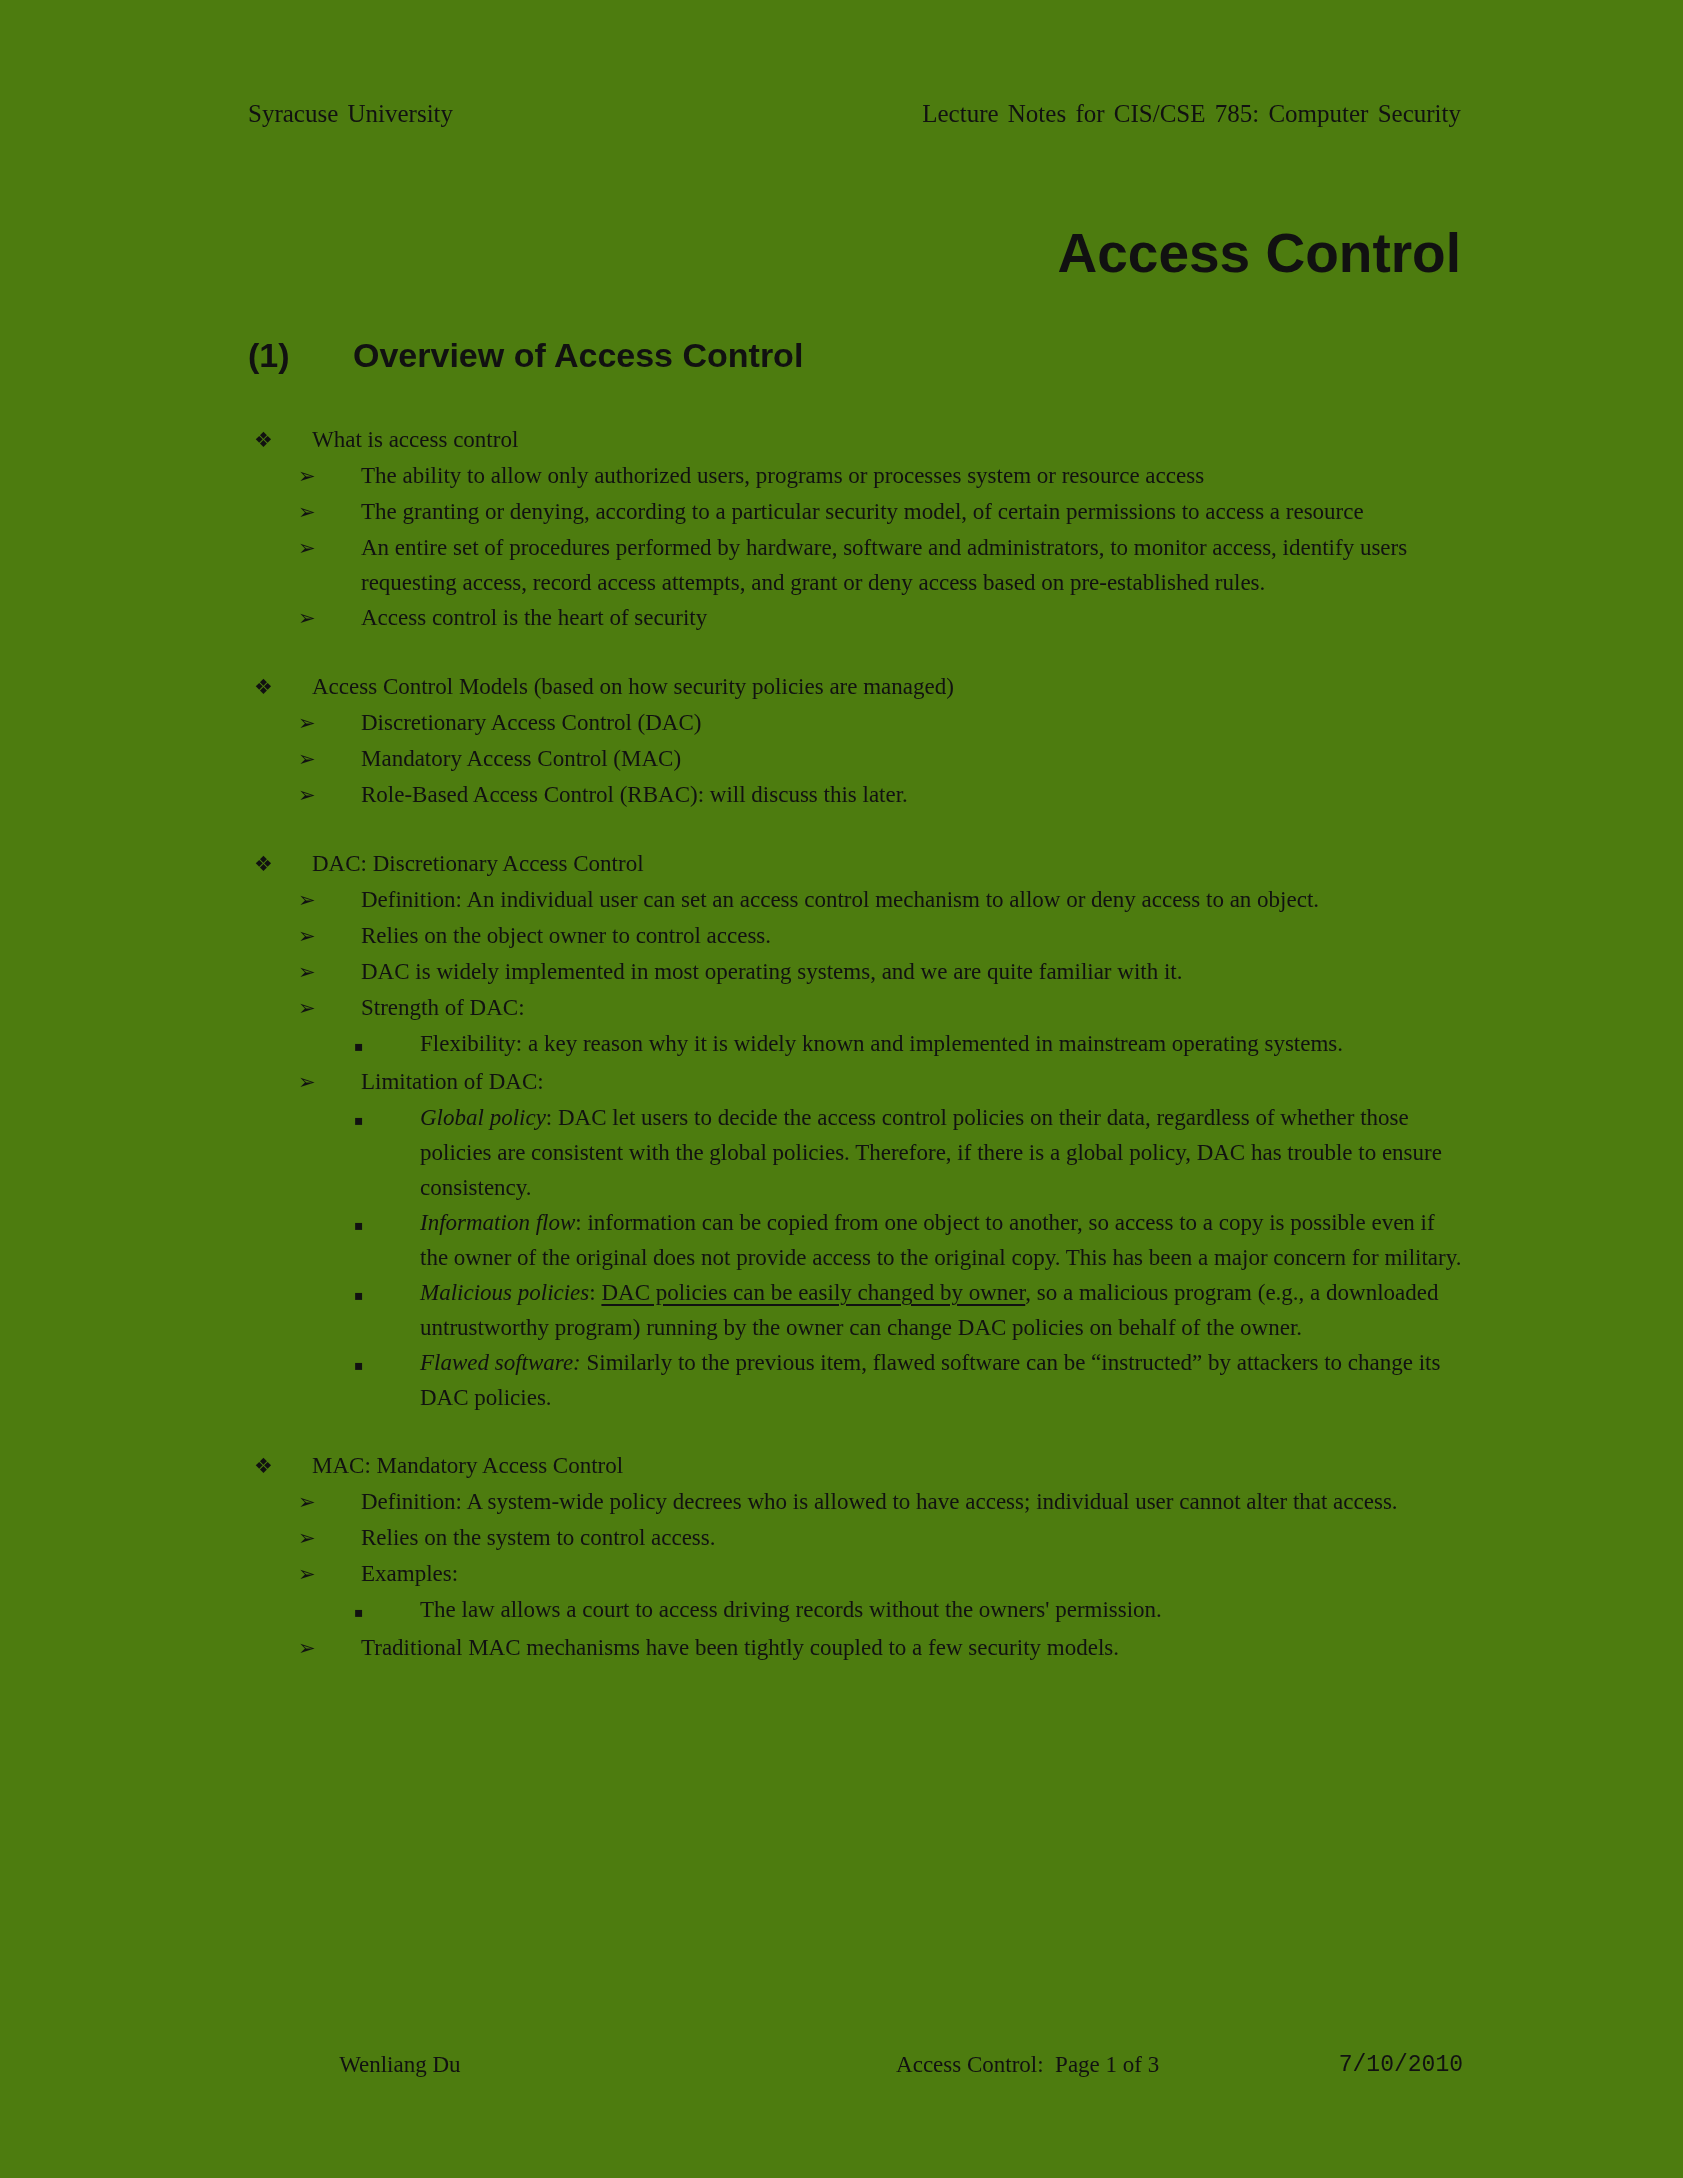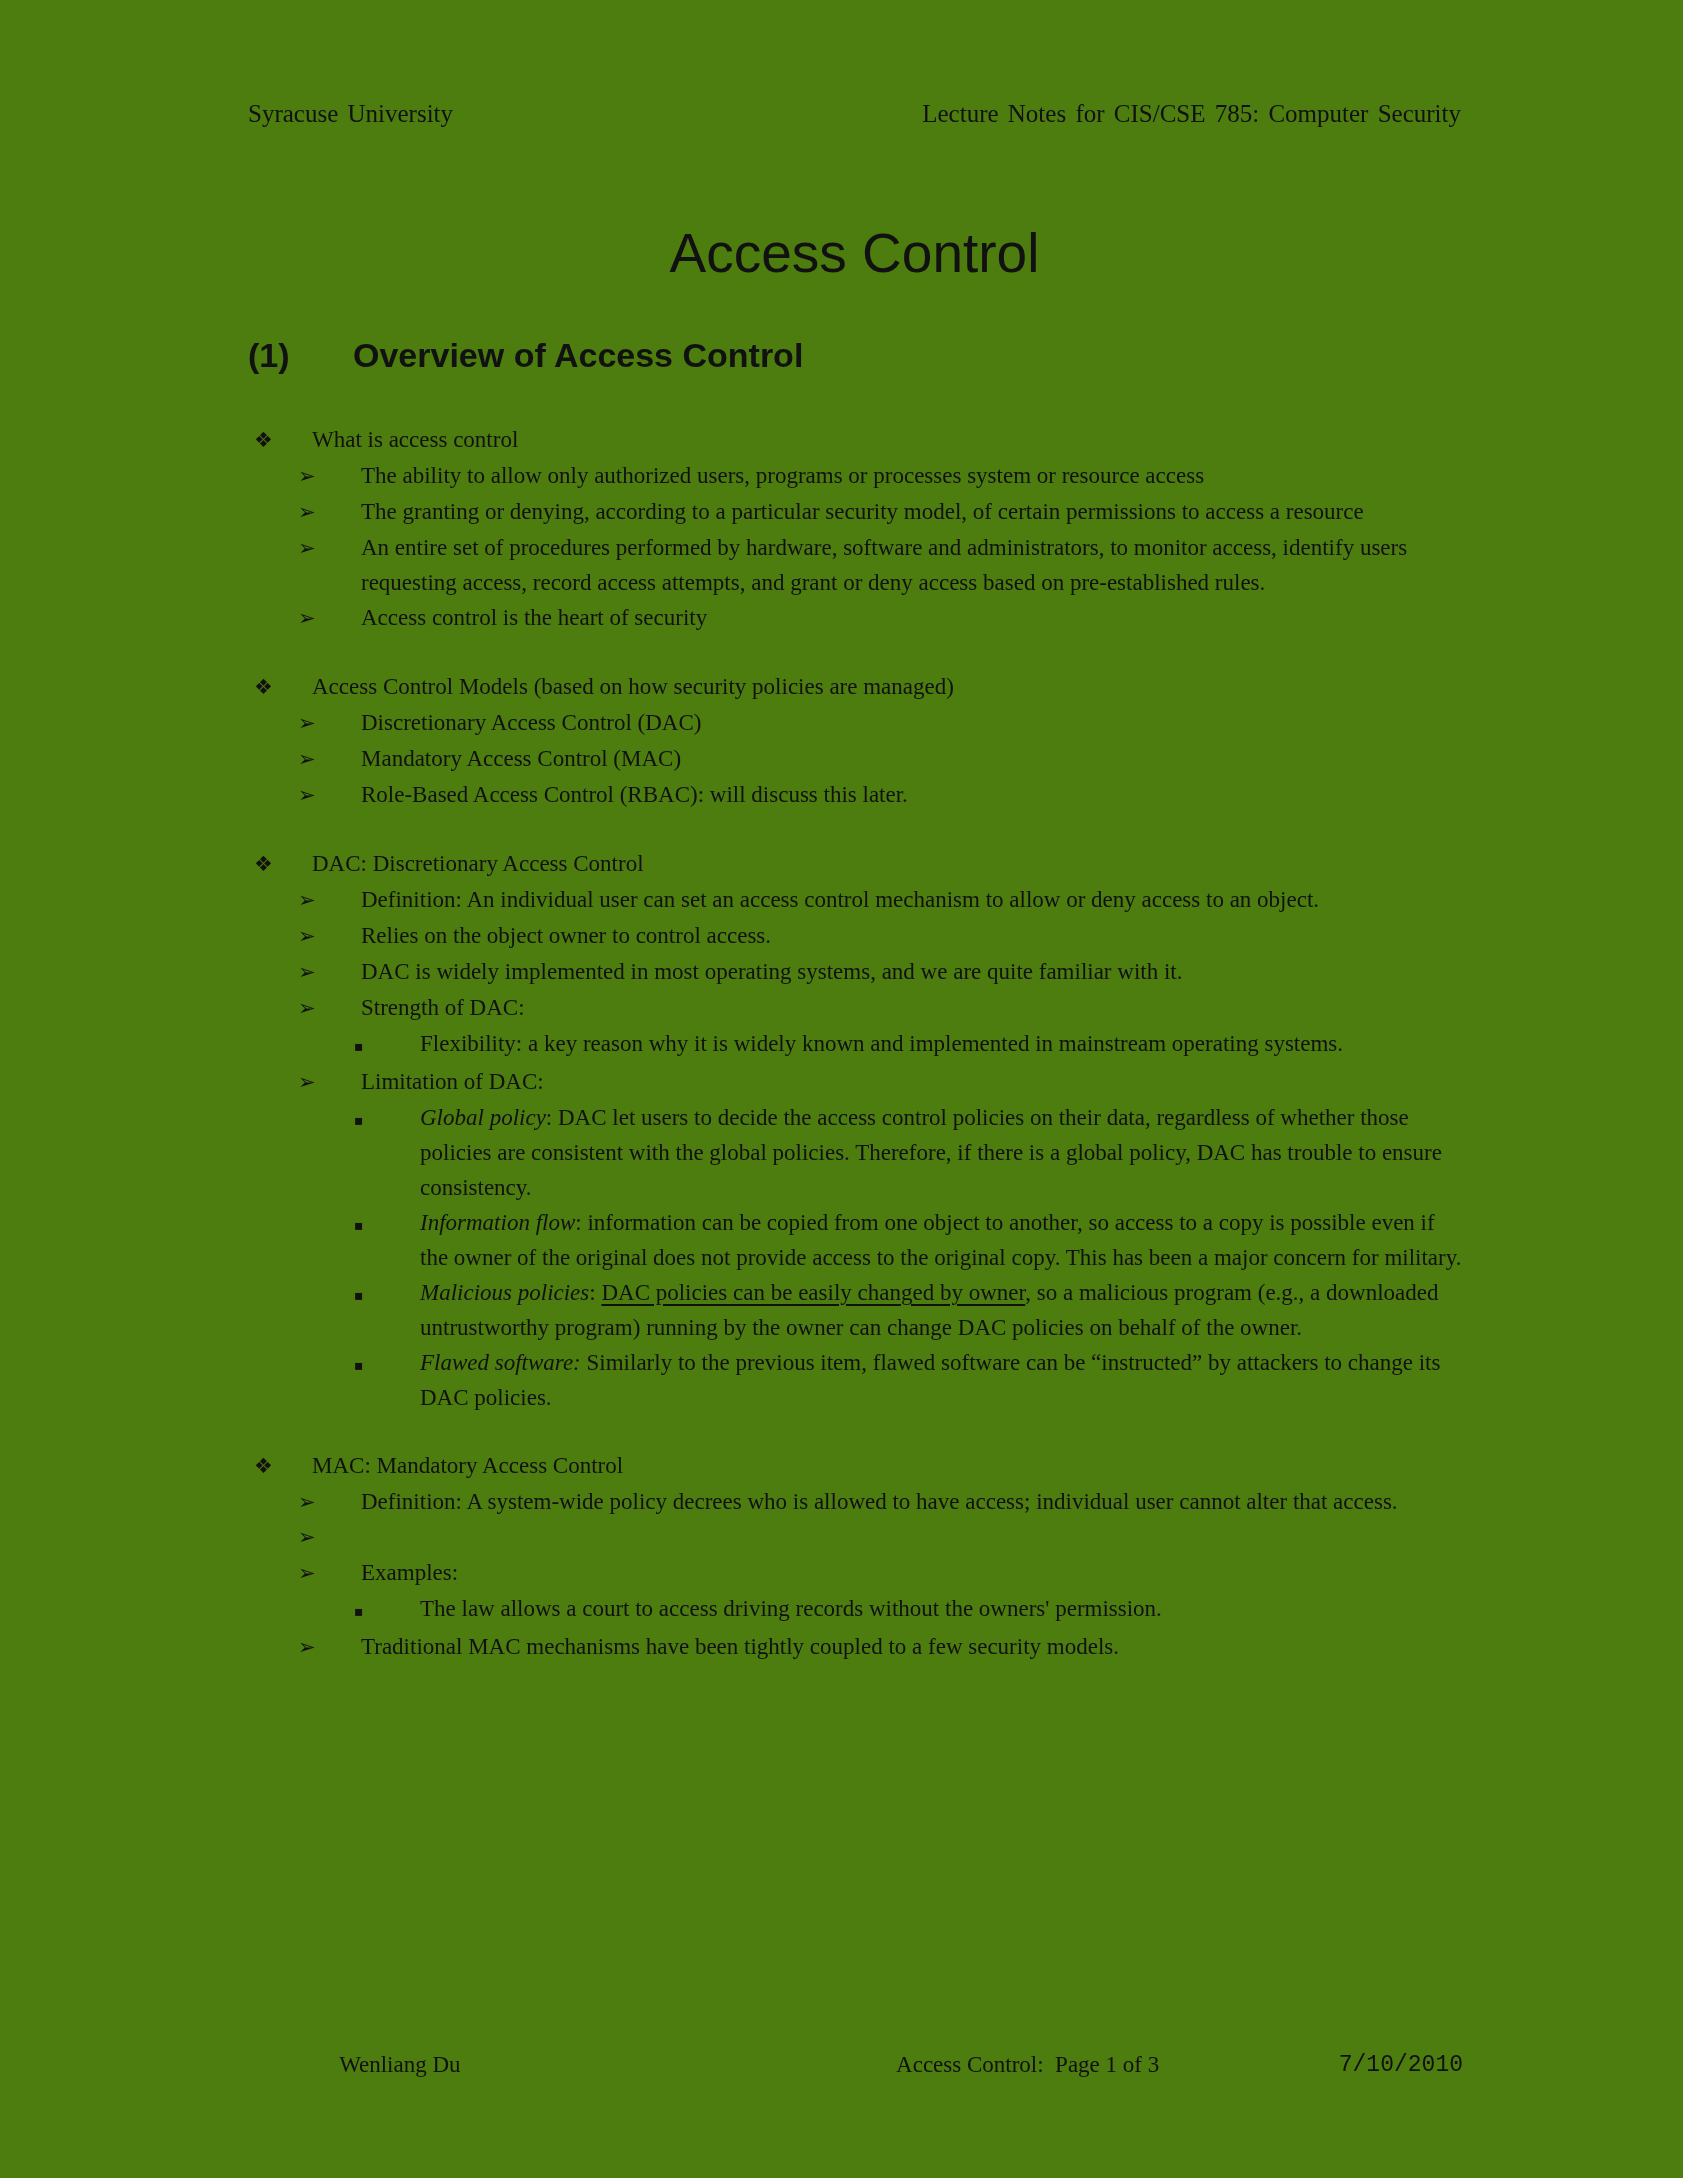--- a/index.html
+++ b/index.html
@@ -14,23 +14,23 @@
   }
   
   .runhead {
     position: absolute; top: 99px; left: 248px; right: 230px;
     display: flex; justify-content: space-between;
     font-size: 25px; line-height: 30px; word-spacing: 3px;
   }
   
   .doc-title {
     position: absolute; top: 222px; left: 248px; right: 230px;
-    text-align: center;
+    text-align: right;
     font-family: "Liberation Sans", "DejaVu Sans", sans-serif;
-    font-weight: normal; font-size: 55px; line-height: 63px;
+    font-weight: bold; font-size: 55px; line-height: 63px;
     letter-spacing: 0px;
   }
   
   .sec-heading {
     position: absolute; top: 335px; left: 248px; right: 230px;
     display: flex; align-items: baseline;
     font-family: "Liberation Sans", "DejaVu Sans", sans-serif;
     font-weight: bold; font-size: 34px; line-height: 40px;
   }
   .sec-heading .num { width: 105px; flex: 0 0 105px; }
@@ -171,20 +171,21 @@
         <div class="row lvl1">
           <span class="marker">❖</span>
           <span class="text"><span>MAC: Mandatory Access Control</span></span>
         </div>
         <div class="row lvl2">
           <span class="marker">➢</span>
           <span class="text"><span>Definition: A system-wide policy decrees who is allowed to have access; individual user cannot alter that access.</span></span>
         </div>
         <div class="row lvl2">
           <span class="marker">➢</span>
+          <span class="text"><span>Relies on the system to control access.</span></span>
         </div>
         <div class="row lvl2">
           <span class="marker">➢</span>
           <span class="text"><span>Examples:</span></span>
         </div>
         <div class="row lvl3">
           <span class="marker">▪</span>
           <span class="text"><span>The law allows a court to access driving records without the owners' permission.</span></span>
         </div>
         <div class="row lvl2">

